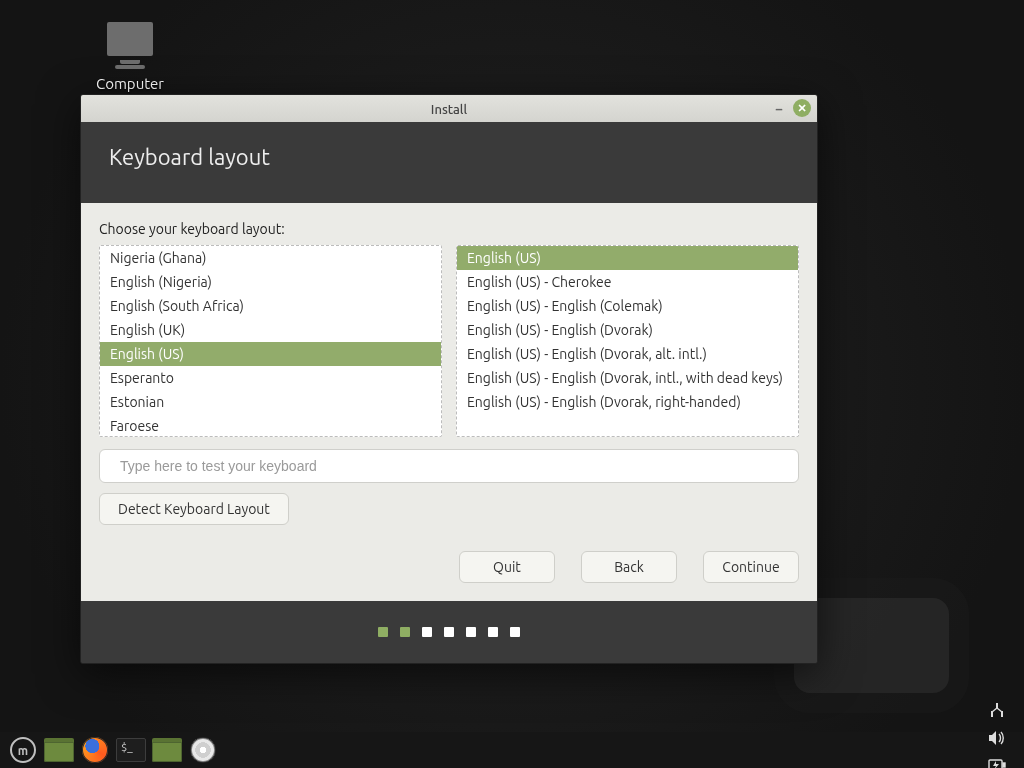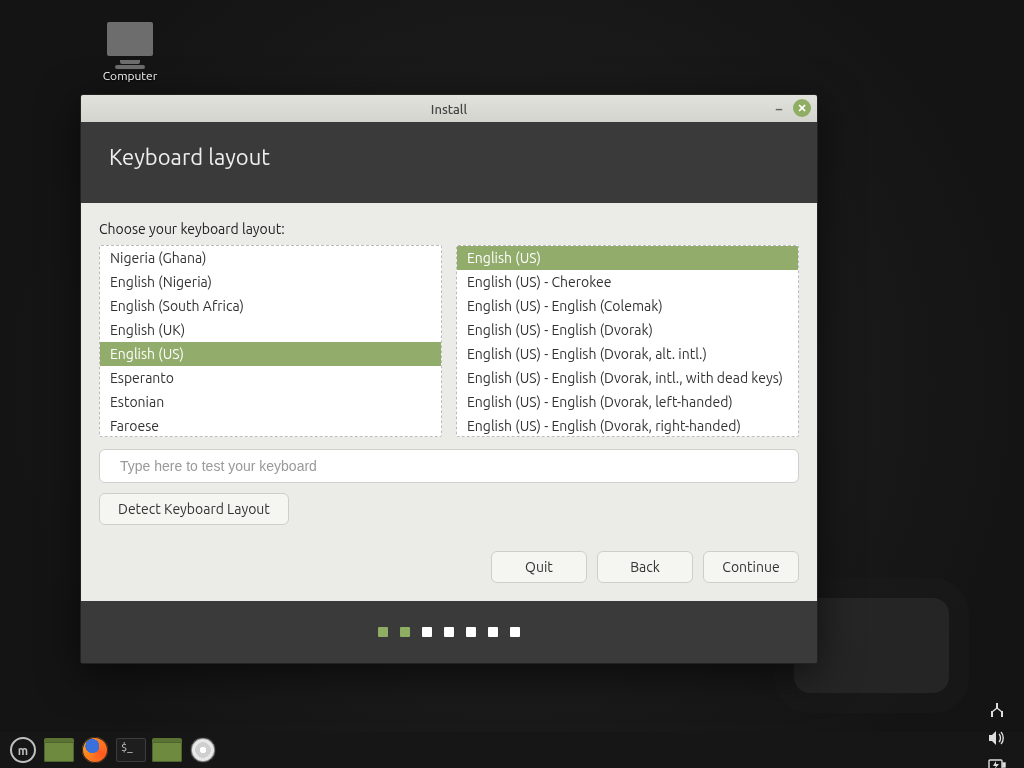--- a/index.html
+++ b/index.html
@@ -10,21 +10,21 @@
       background-image:radial-gradient(circle at 50% 50%, #232323 0%, #141414 80%);
       color:#e6e6e6;
       position:relative;overflow:hidden;font-size:14px;
     }
     
     .desktop-icon{position:absolute;left:86px;top:22px;width:88px;text-align:center;color:#fff;cursor:default;}
     .desktop-icon .monitor{width:46px;height:34px;background:#6d6d6d;margin:0 auto;border-radius:2px;position:relative;}
     .desktop-icon .monitor::after{content:"";position:absolute;bottom:-8px;left:50%;transform:translateX(-50%);
       width:20px;height:4px;background:#6d6d6d;border-radius:0 0 2px 2px;}
     .desktop-icon .stand{width:30px;height:4px;background:#6d6d6d;margin:9px auto 0;border-radius:2px;}
-    .desktop-icon .lbl{font-size:12px;text-shadow:0 1px 2px #000;}
+    .desktop-icon .lbl{margin-top:6px;font-size:15px;text-shadow:0 1px 2px #000;}
     
     .watermark{position:absolute;right:55px;bottom:55px;width:195px;height:135px;
       border:20px solid #1b1b1b;border-radius:36px;background:#333;opacity:.55;z-index:0;}
     
     .window{
       position:absolute;left:80px;top:94px;width:738px;height:570px;
       background:#3a3a3a;border:1px solid #222;border-radius:3px;overflow:hidden;
       box-shadow:0 10px 40px rgba(0,0,0,.6);z-index:5;display:flex;flex-direction:column;
     }
     .titlebar{height:28px;background:linear-gradient(#e2e2dd,#d4d4cf);
@@ -41,21 +41,21 @@
     .listbox{flex:1;background:#fff;border:1px dashed #bcbcbc;border-radius:2px;overflow:hidden;position:relative;}
     .listbox-inner{position:absolute;inset:0;overflow:hidden;}
     .li{padding:3px 10px;font-size:14px;color:#333;cursor:default;line-height:18px;}
     .li.sel{background:#92ac6b;color:#fff;}
     .test-input{margin-top:12px;height:34px;border:1px solid #cfcfcb;border-radius:6px;background:#fff;
       padding:0 20px;font-size:14px;color:#333;width:100%;}
     .test-input::placeholder{color:#9a9a9a;}
     .detect-btn{margin-top:10px;align-self:flex-start;}
     .btn{background:#f5f5f1;border:1px solid #cfcfca;border-radius:6px;padding:7px 18px;
       font-size:14px;color:#333;cursor:default;min-width:96px;text-align:center;}
-    .footer-btns{margin-top:auto;display:flex;gap:10px;justify-content:flex-end;padding-top:26px;}
+    .footer-btns{margin-top:auto;display:flex;gap:26px;justify-content:flex-end;padding-top:26px;}
     .progress-bar{background:#3a3a3a;padding:26px 0;display:flex;justify-content:center;gap:12px;}
     .dot{width:10px;height:10px;background:#fff;border-radius:1px;}
     .dot.done{background:#8fae63;}
     
     .taskbar{position:absolute;left:0;bottom:0;width:100%;height:36px;background:#161616;
       display:flex;align-items:center;padding:0 8px;gap:6px;z-index:20;}
     .tb-icon{width:30px;height:28px;display:flex;align-items:center;justify-content:center;border-radius:2px;}
     .mint-logo{width:26px;height:26px;border-radius:50%;border:2px solid #bfbfbf;display:flex;
       align-items:center;justify-content:center;color:#bfbfbf;font-size:12px;font-weight:bold;}
     .folder-green{width:30px;height:24px;background:#6d8a3e;border-radius:2px;border-top:4px solid #5a7333;
@@ -112,21 +112,20 @@
           </div>
       </div>
       <div class="listbox">
         <div class="listbox-inner" id="var-list">
             <div class="li sel">English (US)</div>
             <div class="li">English (US) - Cherokee</div>
             <div class="li">English (US) - English (Colemak)</div>
             <div class="li">English (US) - English (Dvorak)</div>
             <div class="li">English (US) - English (Dvorak, alt. intl.)</div>
             <div class="li">English (US) - English (Dvorak, intl., with dead keys)</div>
-            <div class="li">English (US) - English (Dvorak, left-handed)</div>
             <div class="li">English (US) - English (Dvorak, right-handed)</div>
           </div>
       </div>
     </div>
 
     <input class="test-input" type="text" placeholder="Type here to test your keyboard" style="">
 
     <div class="btn detect-btn">Detect Keyboard Layout</div>
 
     <div class="footer-btns">

